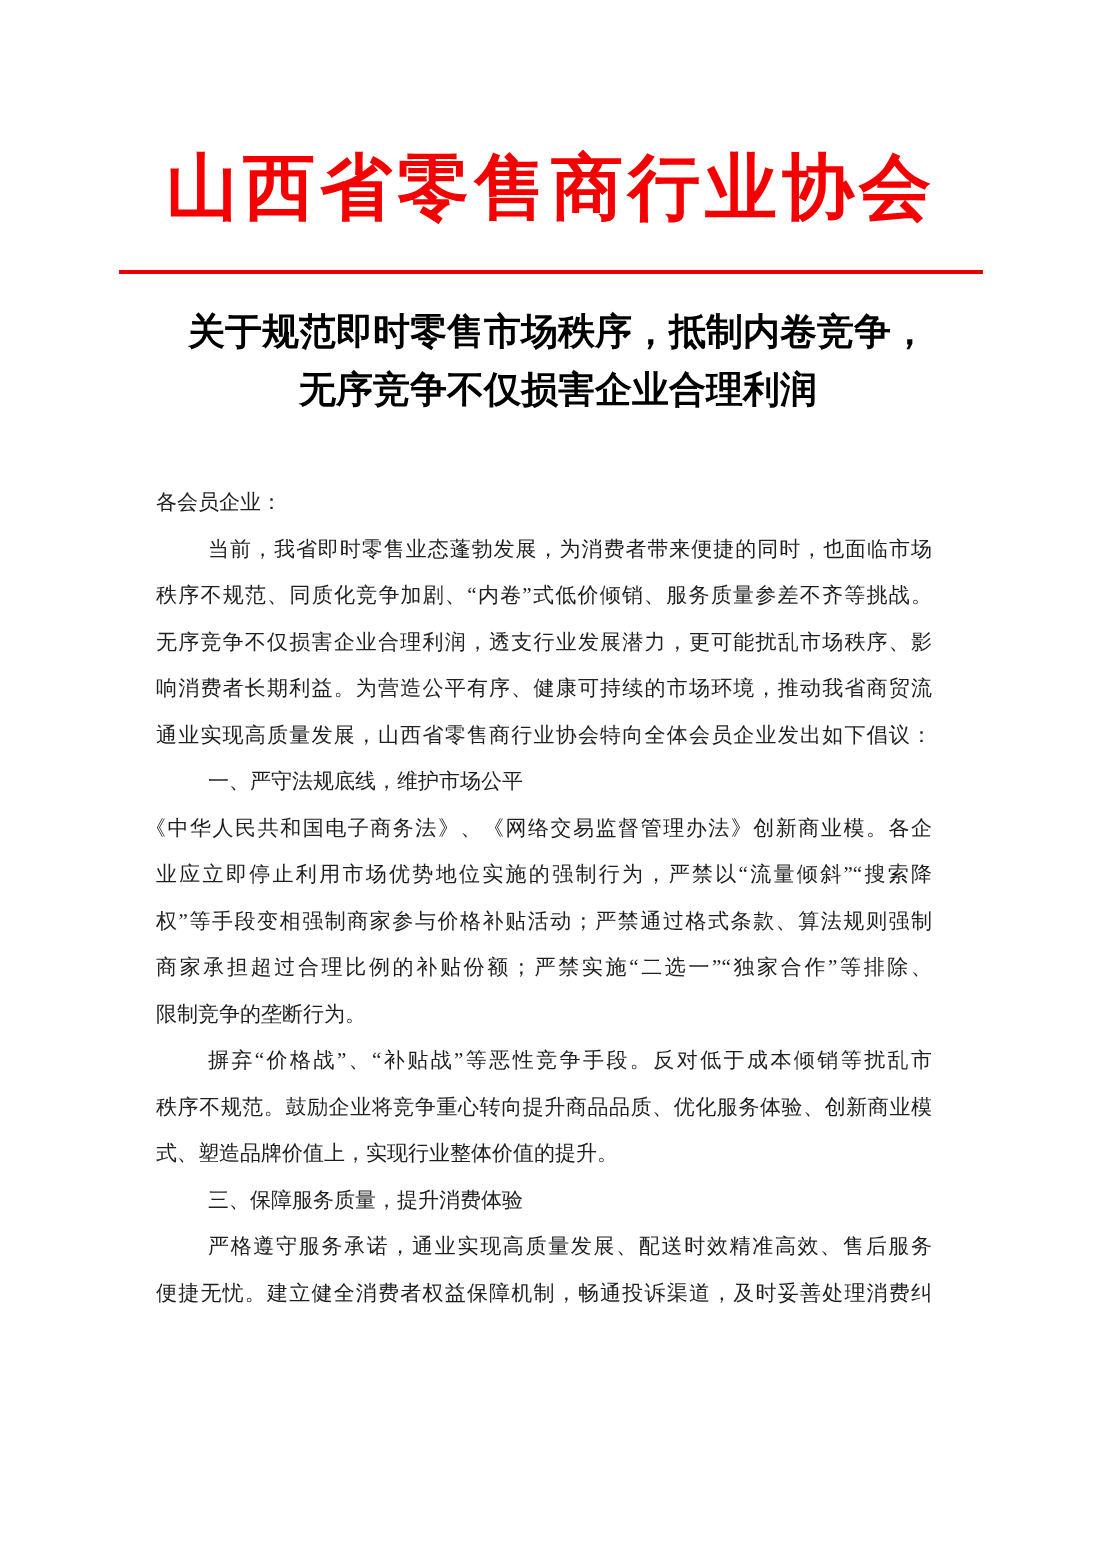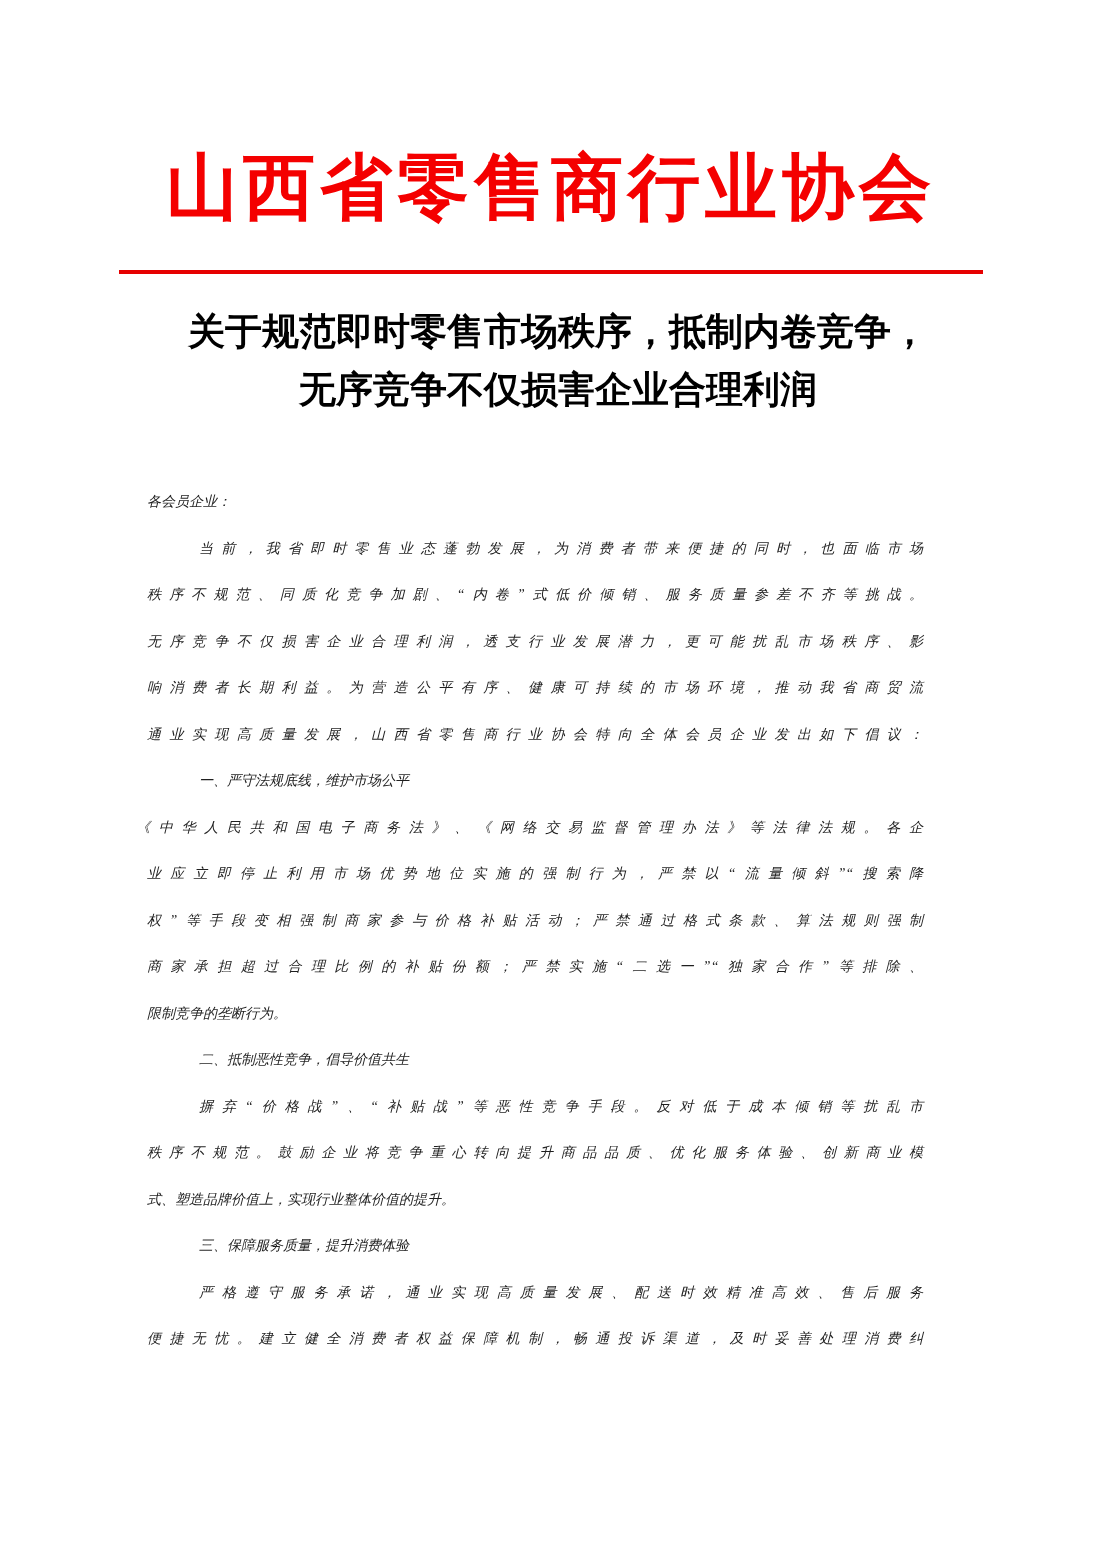--- a/index.html
+++ b/index.html
@@ -44,26 +44,25 @@
     margin: 7px;
     text-align: center;
     font-size: 37px;
     line-height: 58px;
     font-weight: bold;
     color: var(--title-color, #000000);
   }
   .body-block {
     position: absolute;
     top: 479px;
-    left: 147px;
+    left: 156px;
     width: 776px;
-    font-size: 14px;
+    font-size: 21px;
     line-height: 46.5px;
     color: var(--body-color, #1f1f1f);
-    font-style: italic;
   }
   .line {
     height: 46.5px;
     text-align: left;
   }
   .line.indent {
     text-indent: 52px;
   }
   .line.hang {
     text-indent: -11px;
@@ -88,26 +87,25 @@
   </h1>
 
   <div class="body-block" id="body-lines">
       <div class="line">各会员企业：</div>
       <div class="line indent full">当前，我省即时零售业态蓬勃发展，为消费者带来便捷的同时，也面临市场</div>
       <div class="line full">秩序不规范、同质化竞争加剧、“内卷”式低价倾销、服务质量参差不齐等挑战。</div>
       <div class="line full">无序竞争不仅损害企业合理利润，透支行业发展潜力，更可能扰乱市场秩序、影</div>
       <div class="line full">响消费者长期利益。为营造公平有序、健康可持续的市场环境，推动我省商贸流</div>
       <div class="line full">通业实现高质量发展，山西省零售商行业协会特向全体会员企业发出如下倡议：</div>
       <div class="line indent">一、严守法规底线，维护市场公平</div>
-      <div class="line full hang">《中华人民共和国电子商务法》、《网络交易监督管理办法》等法律法规。各企</div>
+      <div class="line full hang">《中华人民共和国电子商务法》、《网络交易监督管理办法》创新商业模。各企</div>
       <div class="line full">业应立即停止利用市场优势地位实施的强制行为，严禁以“流量倾斜”“搜索降</div>
       <div class="line full">权”等手段变相强制商家参与价格补贴活动；严禁通过格式条款、算法规则强制</div>
       <div class="line full">商家承担超过合理比例的补贴份额；严禁实施“二选一”“独家合作”等排除、</div>
       <div class="line">限制竞争的垄断行为。</div>
-      <div class="line indent">二、抵制恶性竞争，倡导价值共生</div>
       <div class="line indent full">摒弃“价格战”、“补贴战”等恶性竞争手段。反对低于成本倾销等扰乱市</div>
       <div class="line full">秩序不规范。鼓励企业将竞争重心转向提升商品品质、优化服务体验、创新商业模</div>
       <div class="line">式、塑造品牌价值上，实现行业整体价值的提升。</div>
       <div class="line indent">三、保障服务质量，提升消费体验</div>
       <div class="line indent full">严格遵守服务承诺，通业实现高质量发展、配送时效精准高效、售后服务</div>
       <div class="line full">便捷无忧。建立健全消费者权益保障机制，畅通投诉渠道，及时妥善处理消费纠</div>
     </div>
 
 </div>
 

